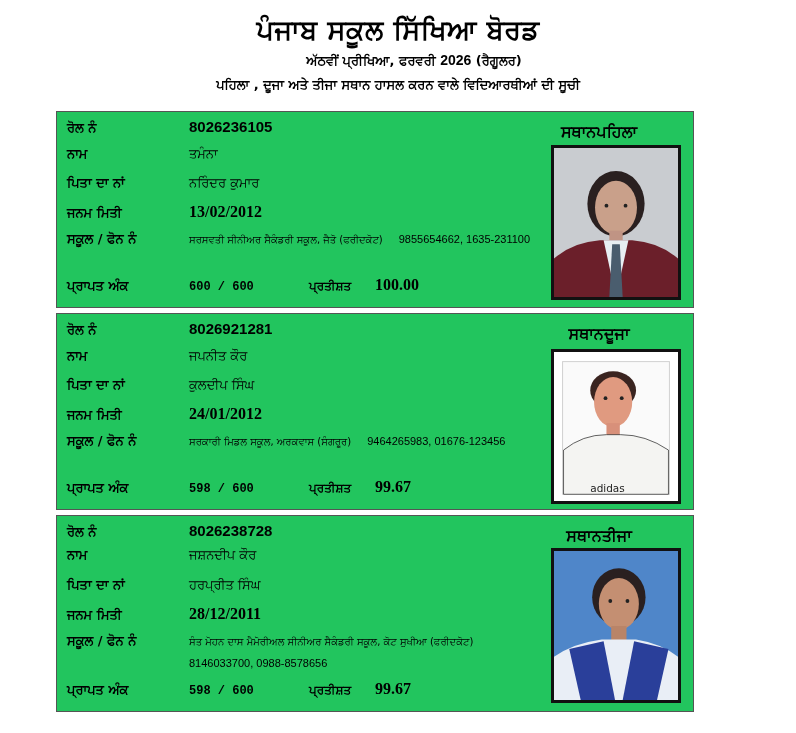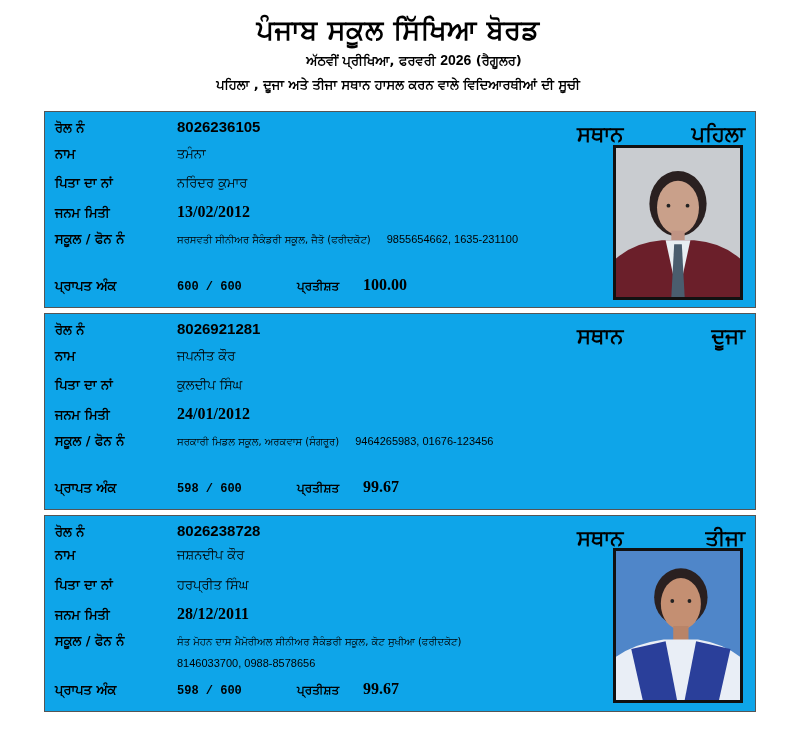--- a/index.html
+++ b/index.html
@@ -7,37 +7,37 @@
       width: 796px; height: 733px; position: relative; overflow: hidden;
       font-family: "DejaVu Sans", sans-serif; color: #000;
     }
     .header { position: absolute; left: 0; top: 0; width: 796px; text-align: center; }
     .title { position: absolute; left: 0; width: 796px; top: 14px; font-size: 27px; font-weight: bold; letter-spacing: 0.5px; }
     .subtitle { position: absolute; left: 0; width: 796px; top: 52px; font-size: 13px; font-weight: bold; padding-left: 32px; box-sizing: border-box; }
     .subtitle .num { font-family: "Liberation Sans", sans-serif; font-size: 14px; }
     .list-title { position: absolute; left: 0; width: 796px; top: 77px; font-size: 13px; font-weight: bold; }
 
     .card {
-      position: absolute; left: 44px; width: 712px;
-      border: 1px solid #555; box-sizing: border-box; background: #0ea5e9;
+      position: absolute; left: 56px; width: 638px;
+      border: 1px solid #555; box-sizing: border-box; background: #22c55e;
     }
     .row { position: absolute; left: 10px; display: flex; align-items: baseline; }
     .label { width: 122px; font-size: 13px; font-weight: bold; white-space: nowrap; }
     .value { font-size: 14px; font-family: "Liberation Sans", sans-serif; white-space: nowrap; }
     .value.roll { font-size: 15px; font-weight: bold; font-family: "Liberation Sans", sans-serif; }
     .value.pa { font-family: "DejaVu Sans", sans-serif; font-size: 13px; }
     .value.date { font-family: "Liberation Serif", serif; font-weight: bold; font-size: 16px; }
     .value.school { font-family: "DejaVu Sans", sans-serif; font-size: 10px; }
     .value.school .ph { font-family: "Liberation Sans", sans-serif; font-size: 11px; margin-left: 16px; }
     .value.phone-only { font-family: "Liberation Sans", sans-serif; font-size: 11px; }
     .marks { font-family: Liberation Mono, monospace; font-weight: bold; font-size: 12px; width: 120px; }
     .pct-label { font-size: 12px; font-weight: bold; width: 66px; }
     .pct { font-family: "Liberation Serif", serif; font-weight: bold; font-size: 16px; text-align: right; }
 
-    .rank { position: absolute; top: 10px; right: 10px; width: 168px; display: flex; justify-content: space-between; font-size: 21px; font-weight: bold; }
+    .rank { position: absolute; top: 10px; right: 10px; width: 168px; display: flex; justify-content: center; font-size: 16px; font-weight: bold; }
     .photo {
       position: absolute; right: 12px; width: 130px; height: 155px;
       border: 3px solid #111; box-sizing: border-box; overflow: hidden;
     }
     .photo svg { display: block; width: 100%; height: 100%; }
   </style>
 </head>
 <body>
 
 <div class="header">
@@ -118,20 +118,33 @@
   <div class="row" style="top:164px;">
     <span class="label">ਪ੍ਰਾਪਤ ਅੰਕ</span>
     <span class="marks">598 / 600</span>
     <span class="pct-label">ਪ੍ਰਤੀਸ਼ਤ</span>
     <span class="pct">99.67</span>
   </div>
   <div class="rank">
     <span>ਸਥਾਨ</span>
     <span>ਦੂਜਾ</span>
   </div>
+  <div class="photo" style="top:35px;">
+    <svg viewBox="0 0 130 155" preserveAspectRatio="none">
+      <rect width="130" height="155" fill="#ffffff"></rect>
+      <rect x="9" y="10" width="112" height="138" fill="#fafafa" stroke="#cfcfcf"></rect>
+      <ellipse cx="62" cy="40" rx="24" ry="20" fill="#3a2420"></ellipse>
+      <ellipse cx="62" cy="52" rx="20" ry="26" fill="#e09a80"></ellipse>
+      <rect x="55" y="74" width="14" height="16" fill="#d8907a"></rect>
+      <path d="M10 148 L10 102 Q30 86 55 86 L70 86 Q96 86 120 102 L120 148 Z" fill="#f4f4f2" stroke="#333" stroke-width="0.8"></path>
+      <text x="38" y="146" font-size="11" font-family="DejaVu Sans, sans-serif" fill="#222">adidas</text>
+      <circle cx="54" cy="48" r="2" fill="#222"></circle>
+        <circle cx="71" cy="48" r="2" fill="#222"></circle>
+    </svg>
+  </div>
 </div>
 
 <div class="card" style="top:515px;height:197px;">
   <div class="row" style="top:6px;">
     <span class="label">ਰੋਲ ਨੰ</span>
     <span class="value roll">8026238728</span>
   </div>
   <div class="row" style="top:31px;">
     <span class="label">ਨਾਮ</span>
     <span class="value pa">ਜਸ਼ਨਦੀਪ ਕੌਰ</span>

